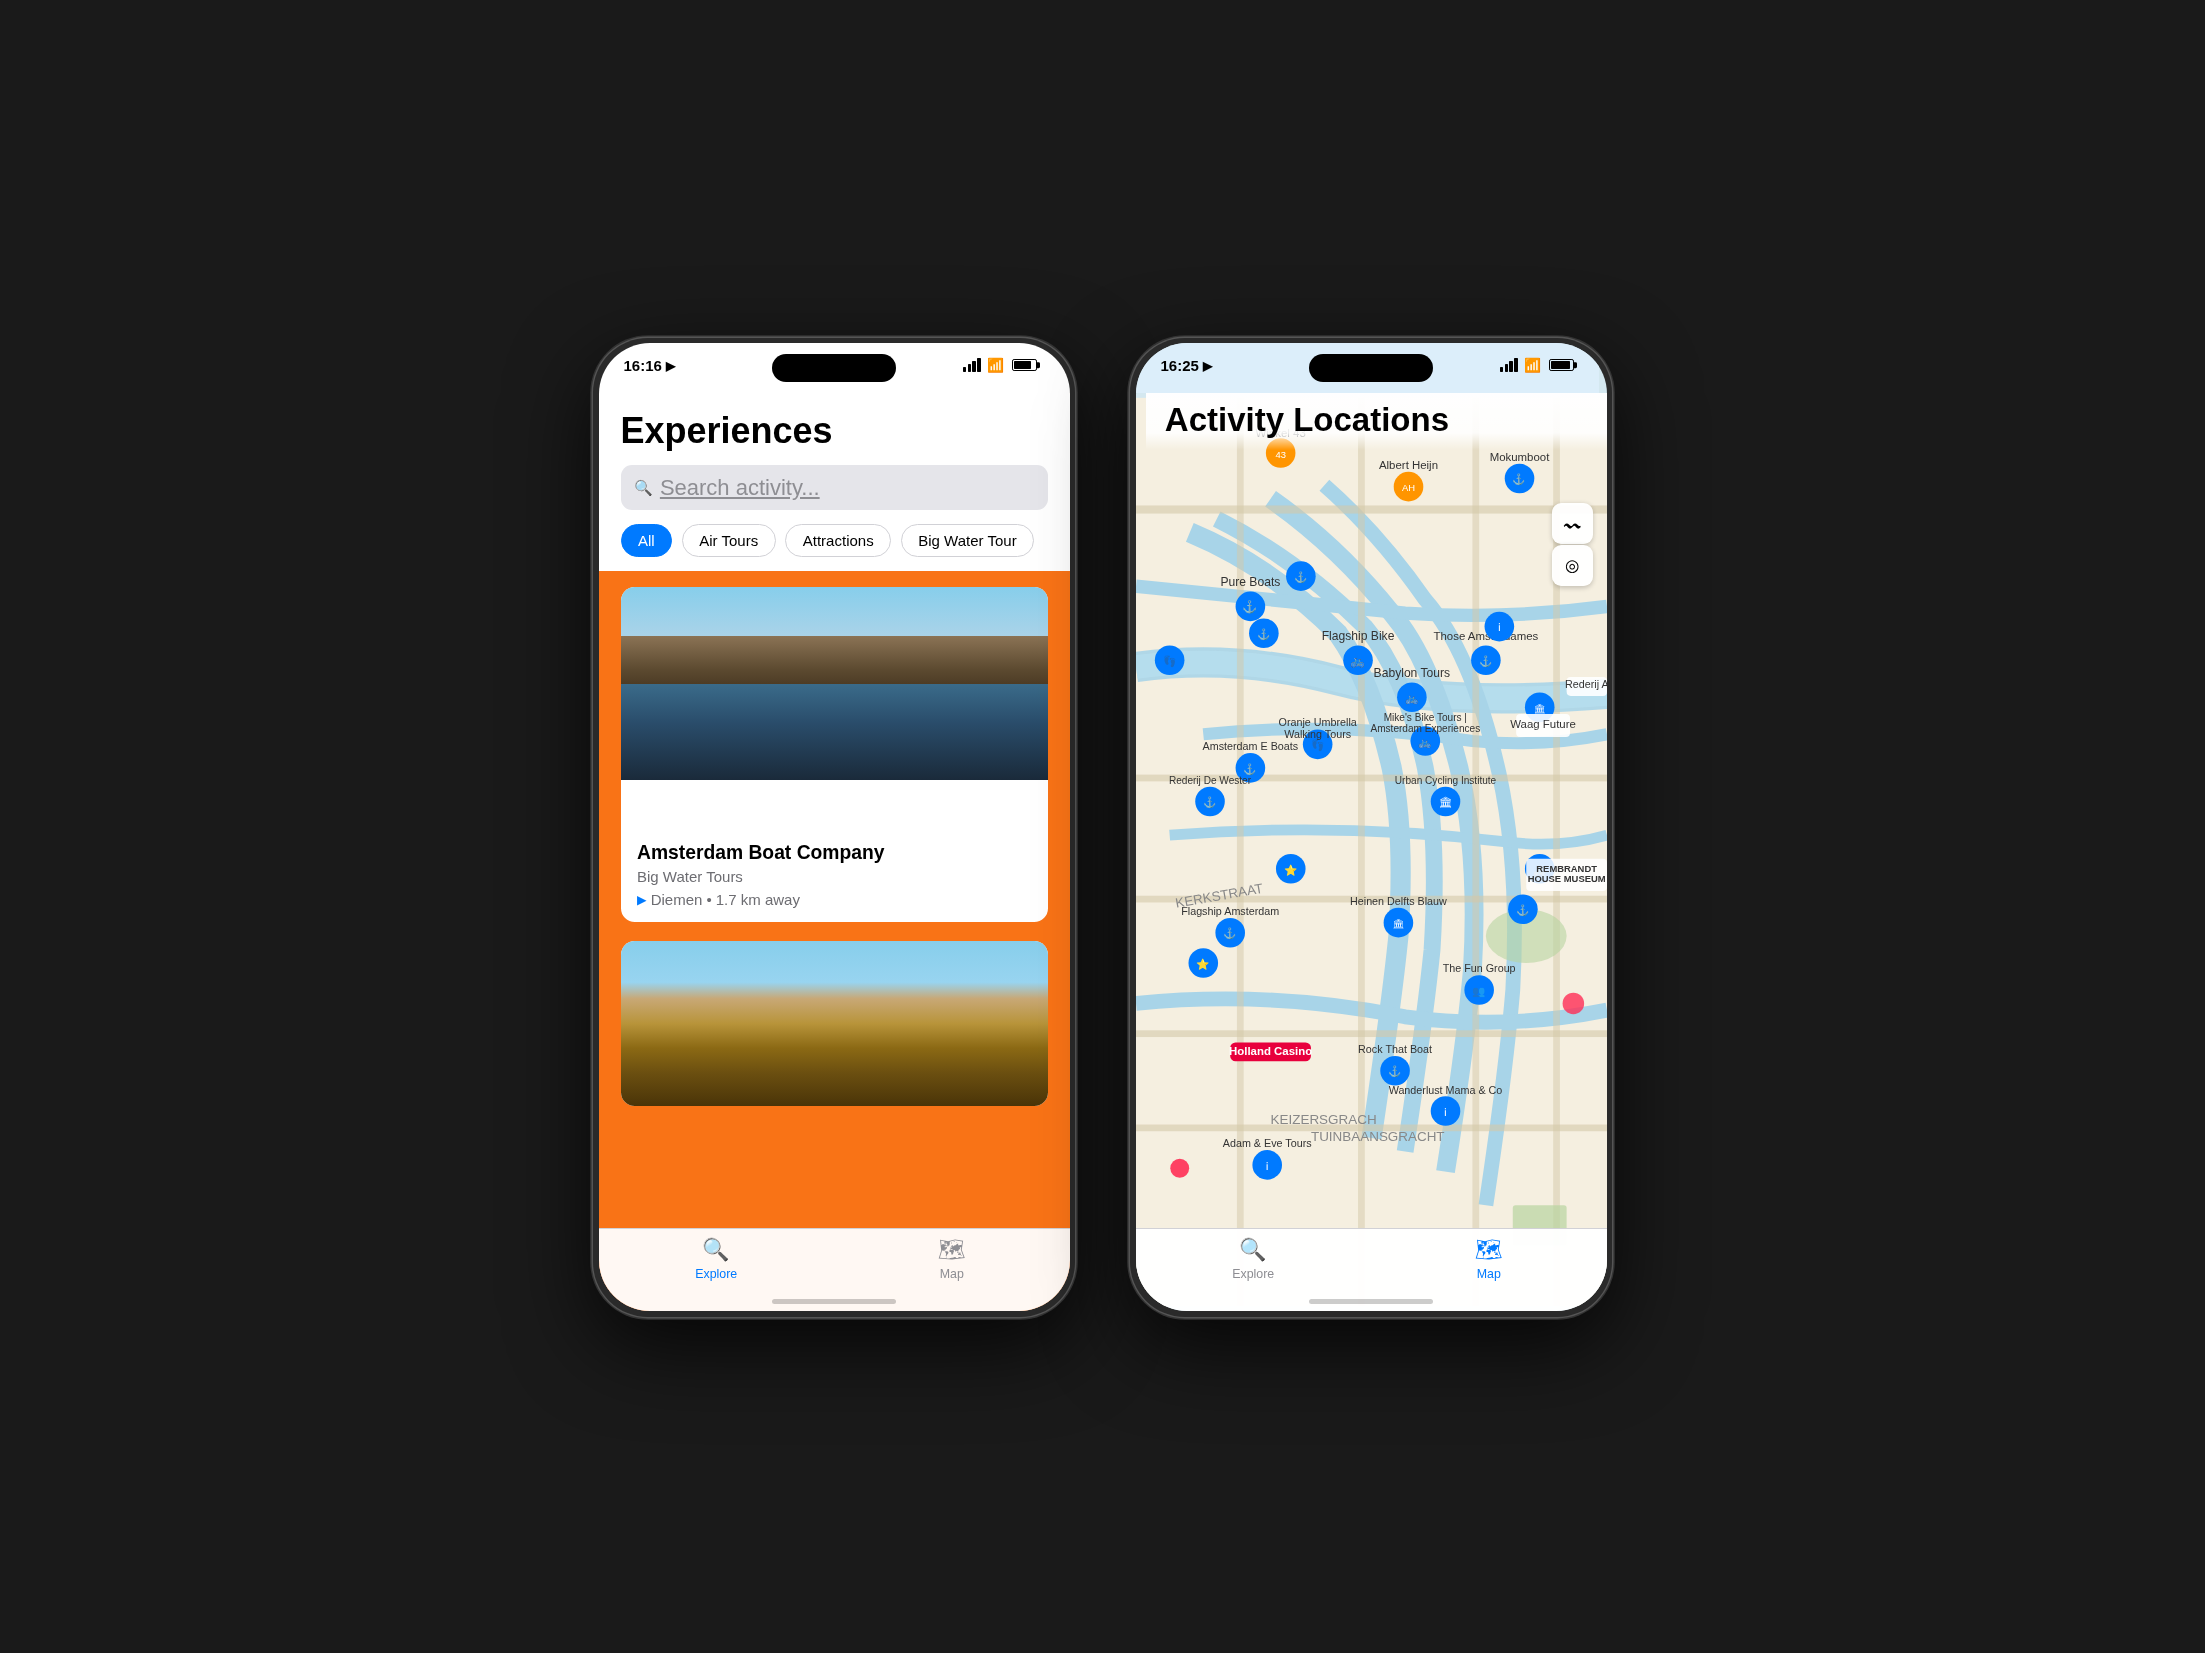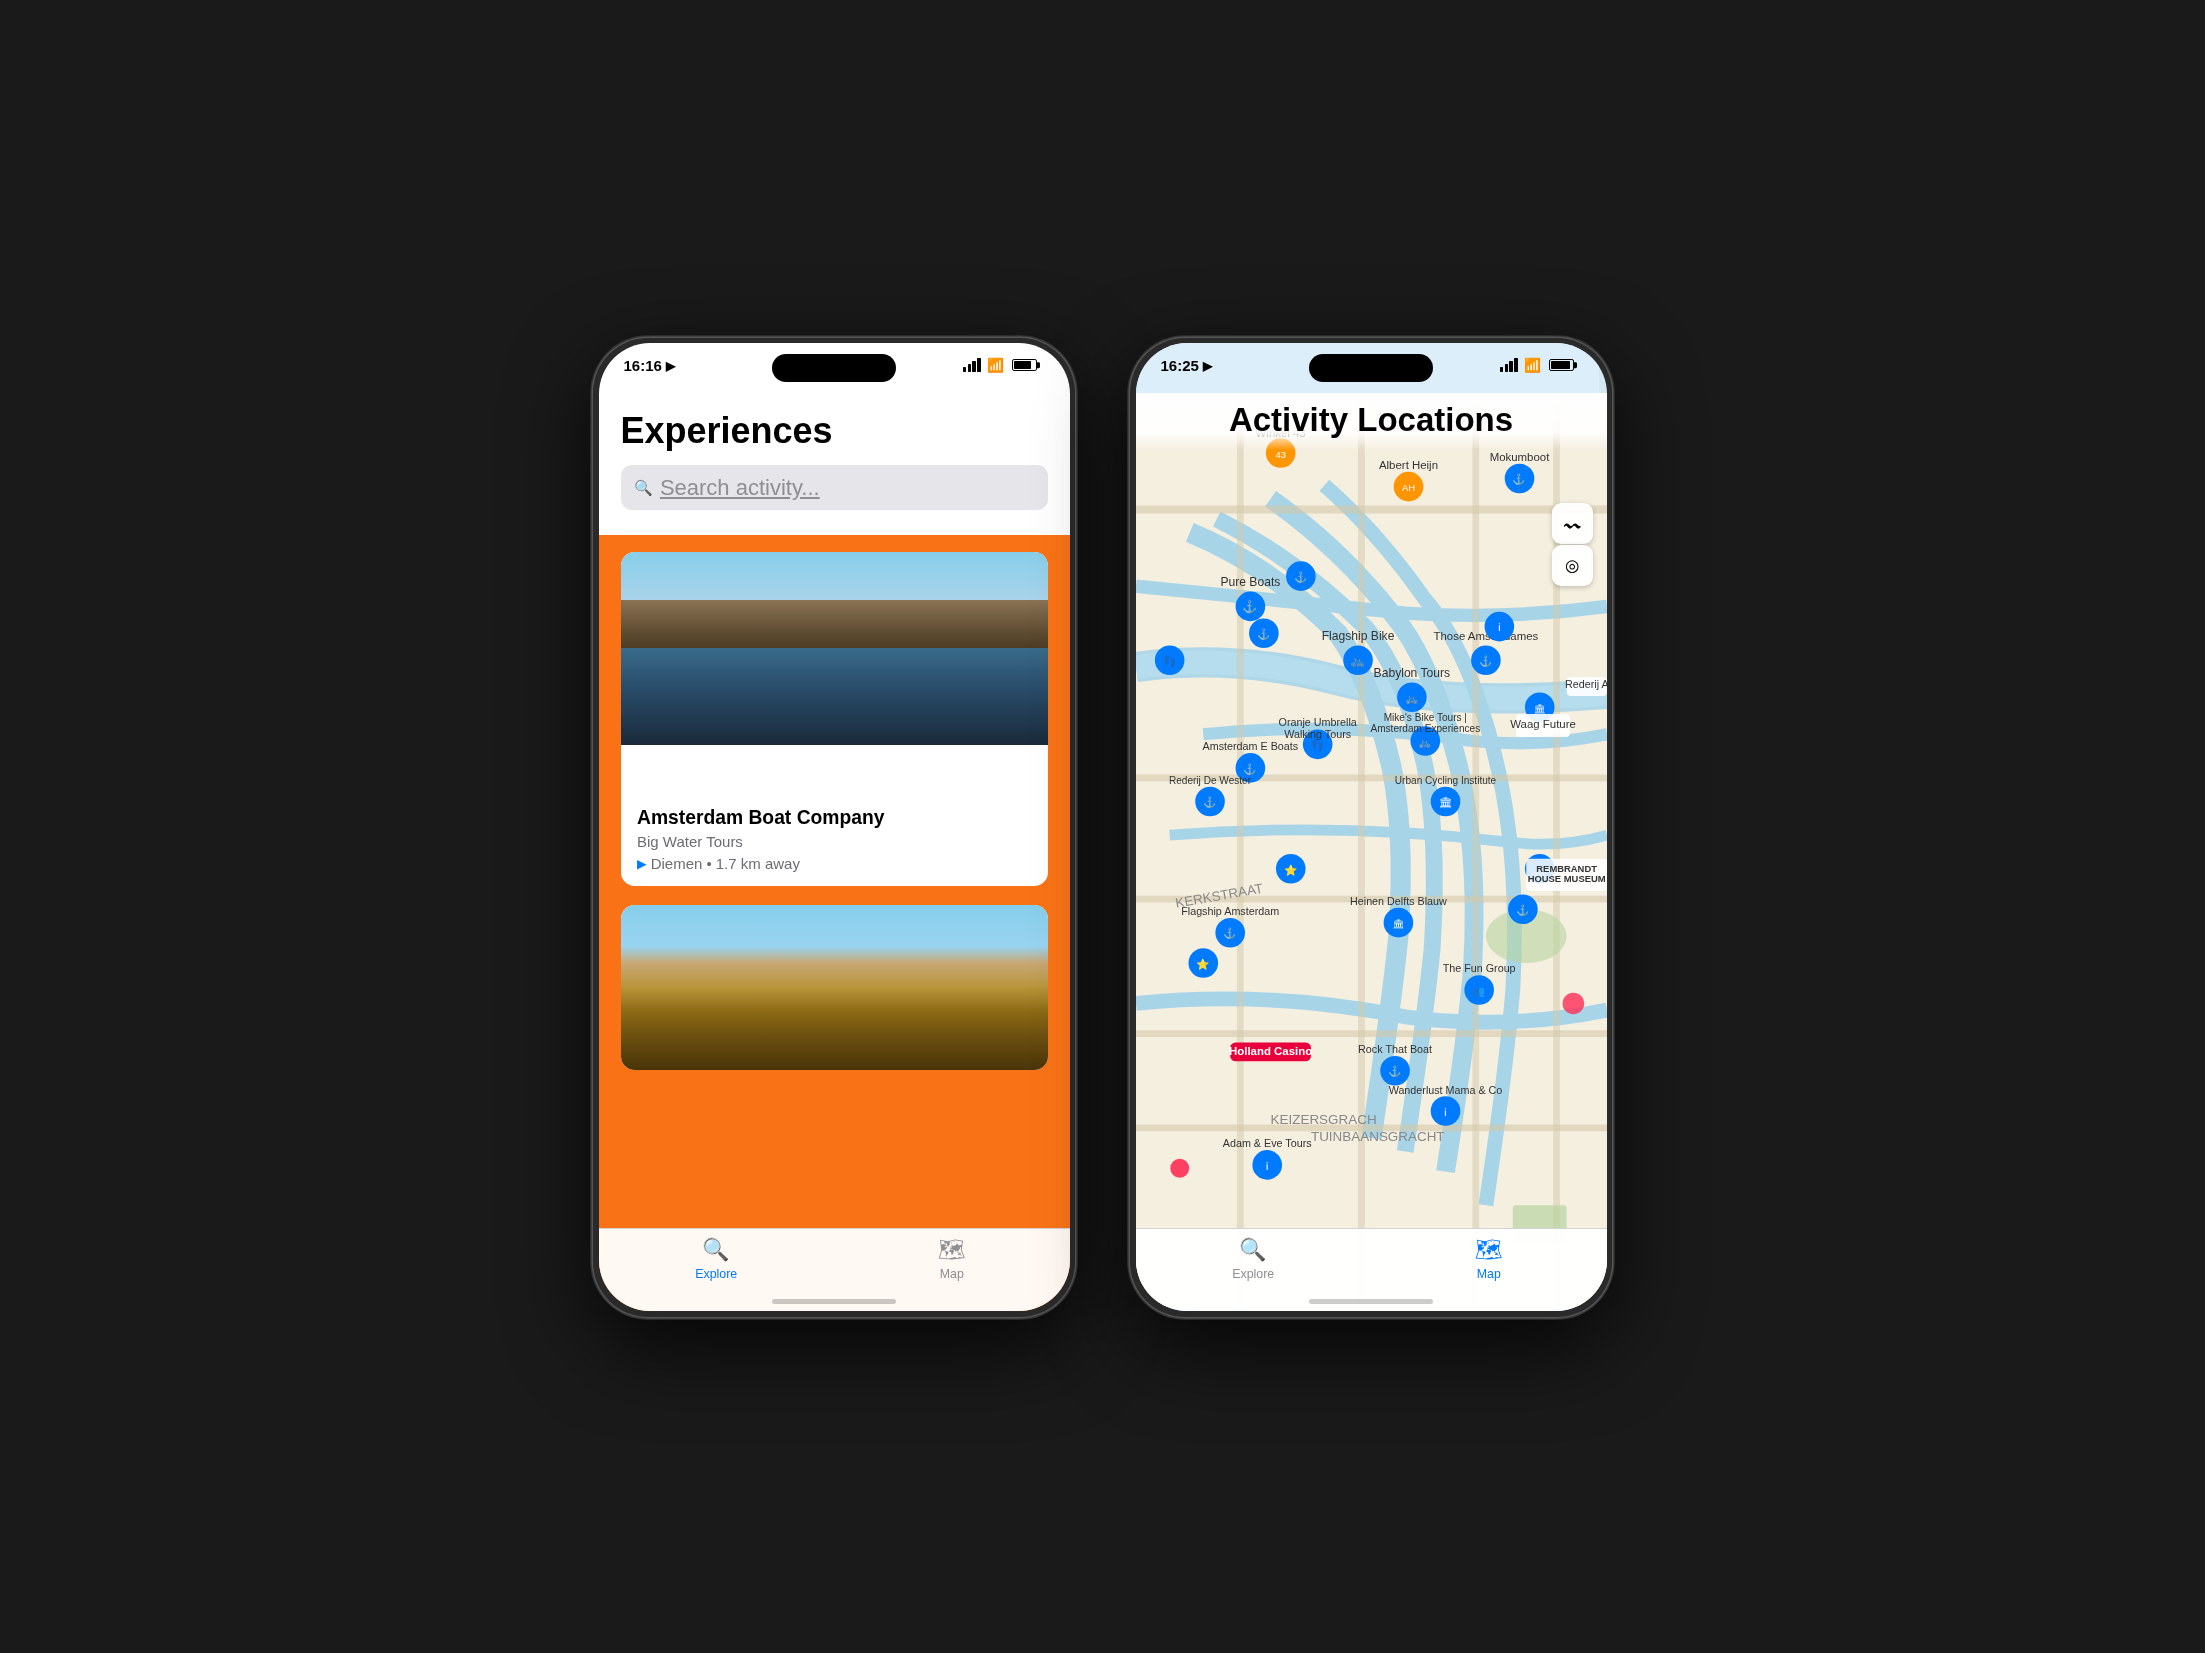--- a/index.html
+++ b/index.html
@@ -298,26 +298,25 @@
       width: 124px;
       height: 4.8px;
       background: #000;
       border-radius: 2.8px;
       opacity: 0.2;
     }
 
     .map-header-overlay {
       position: absolute;
       top: 0;
-      left: 0;
+      left: 10px;
       right: 0;
       z-index: 10;
       padding: 8.3px 19.3px 11px;
       background: linear-gradient(180deg, rgba(255,255,255,0.98) 0%, rgba(255,255,255,0.9) 70%, rgba(255,255,255,0) 100%);
-      text-align: center;
     }
 
     .map-title {
       font-size: 33px;
       font-weight: 700;
       color: #000;
     }
 
     
     .map-view {
@@ -439,20 +438,26 @@
         <div class="experiences-screen">
 
           <div class="experiences-header">
             <h1 class="experiences-title">Experiences</h1>
 
             <div class="search-bar">
               <span class="search-icon-svg">🔍</span>
               <span class="search-placeholder">Search activity...</span>
             </div>
 
+            <div class="filter-tabs">
+              <button class="filter-tab active">All</button>
+              <button class="filter-tab">Air Tours</button>
+              <button class="filter-tab">Attractions</button>
+              <button class="filter-tab">Big Water Tour</button>
+            </div>
           </div>
 
           <div class="card-list">
 
             <div class="activity-card">
               <div class="canal-image"></div>
               <div class="card-info">
                 <div class="card-title">Amsterdam Boat Company</div>
                 <div class="card-subtitle">Big Water Tours</div>
                 <div class="card-location">

